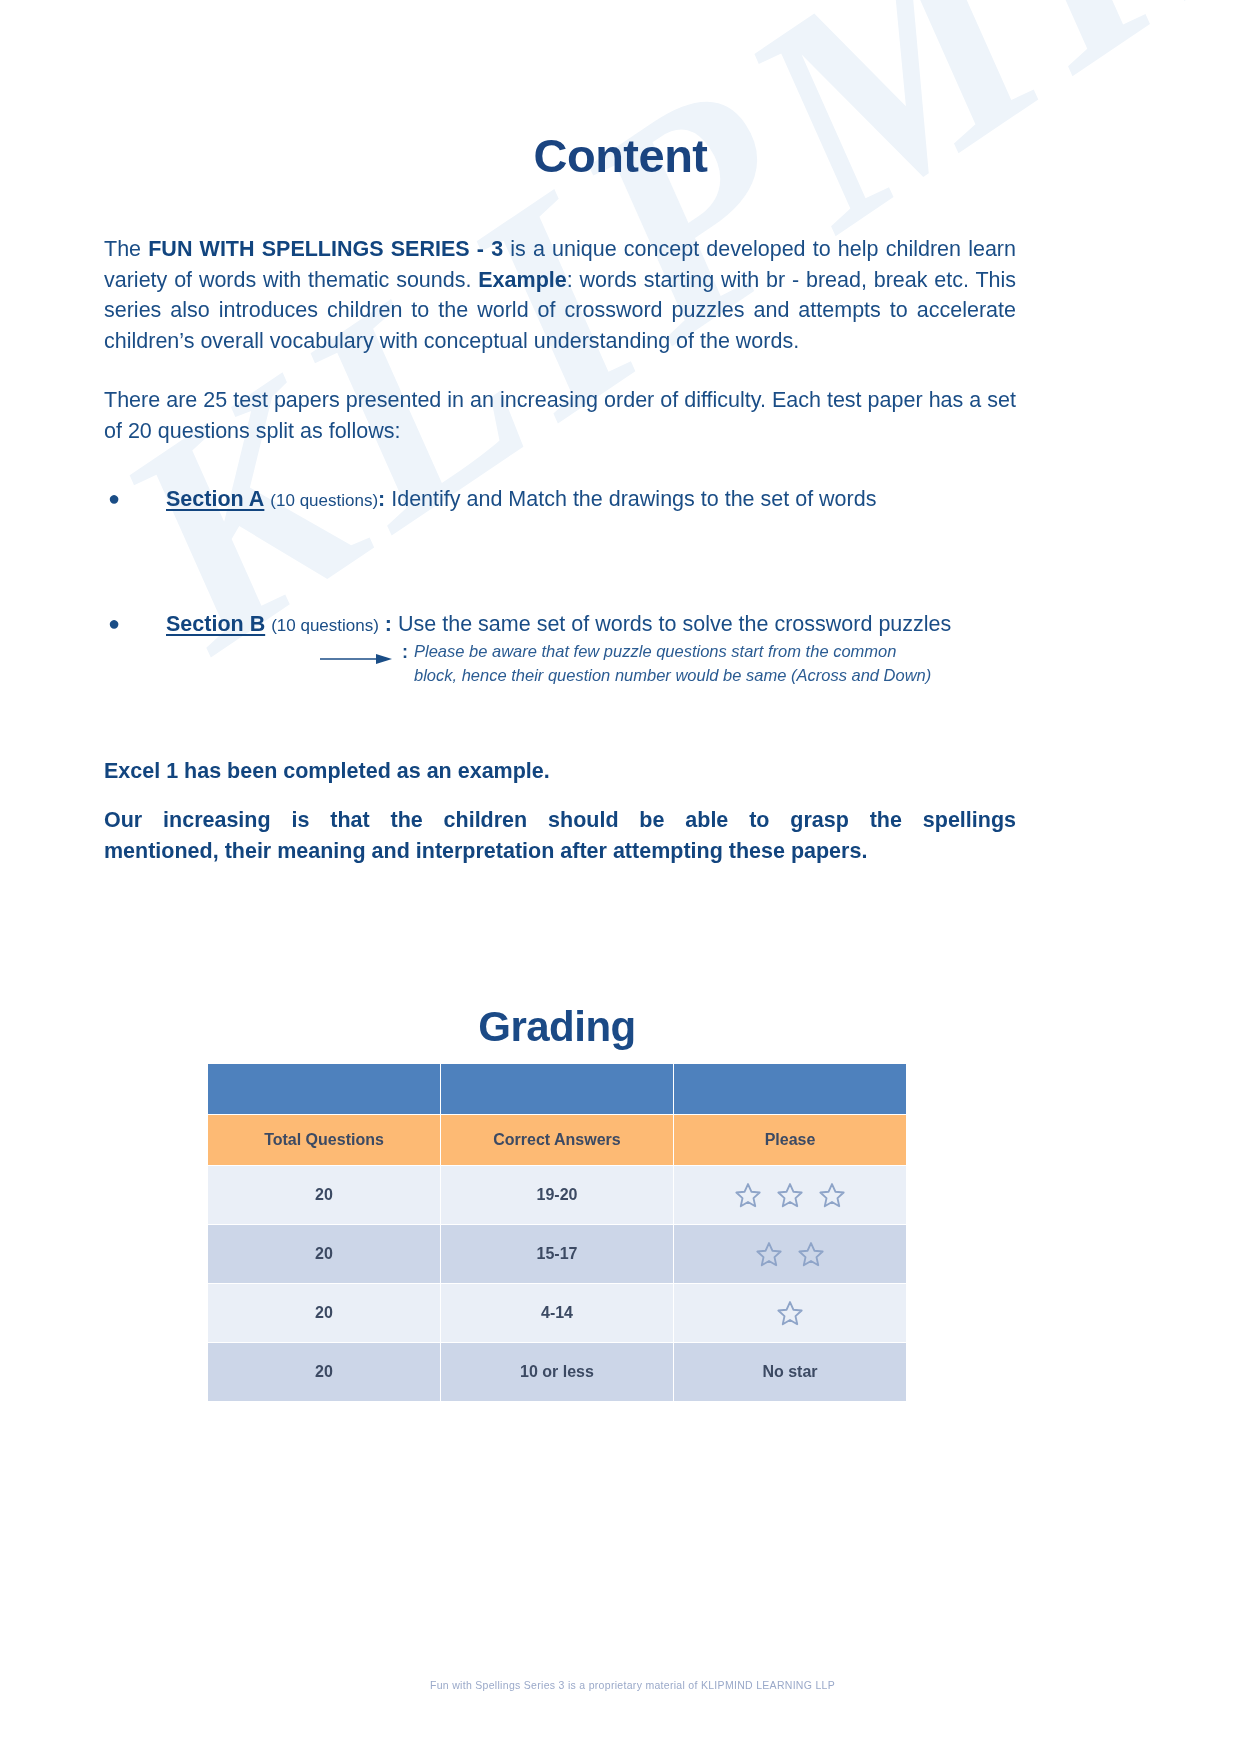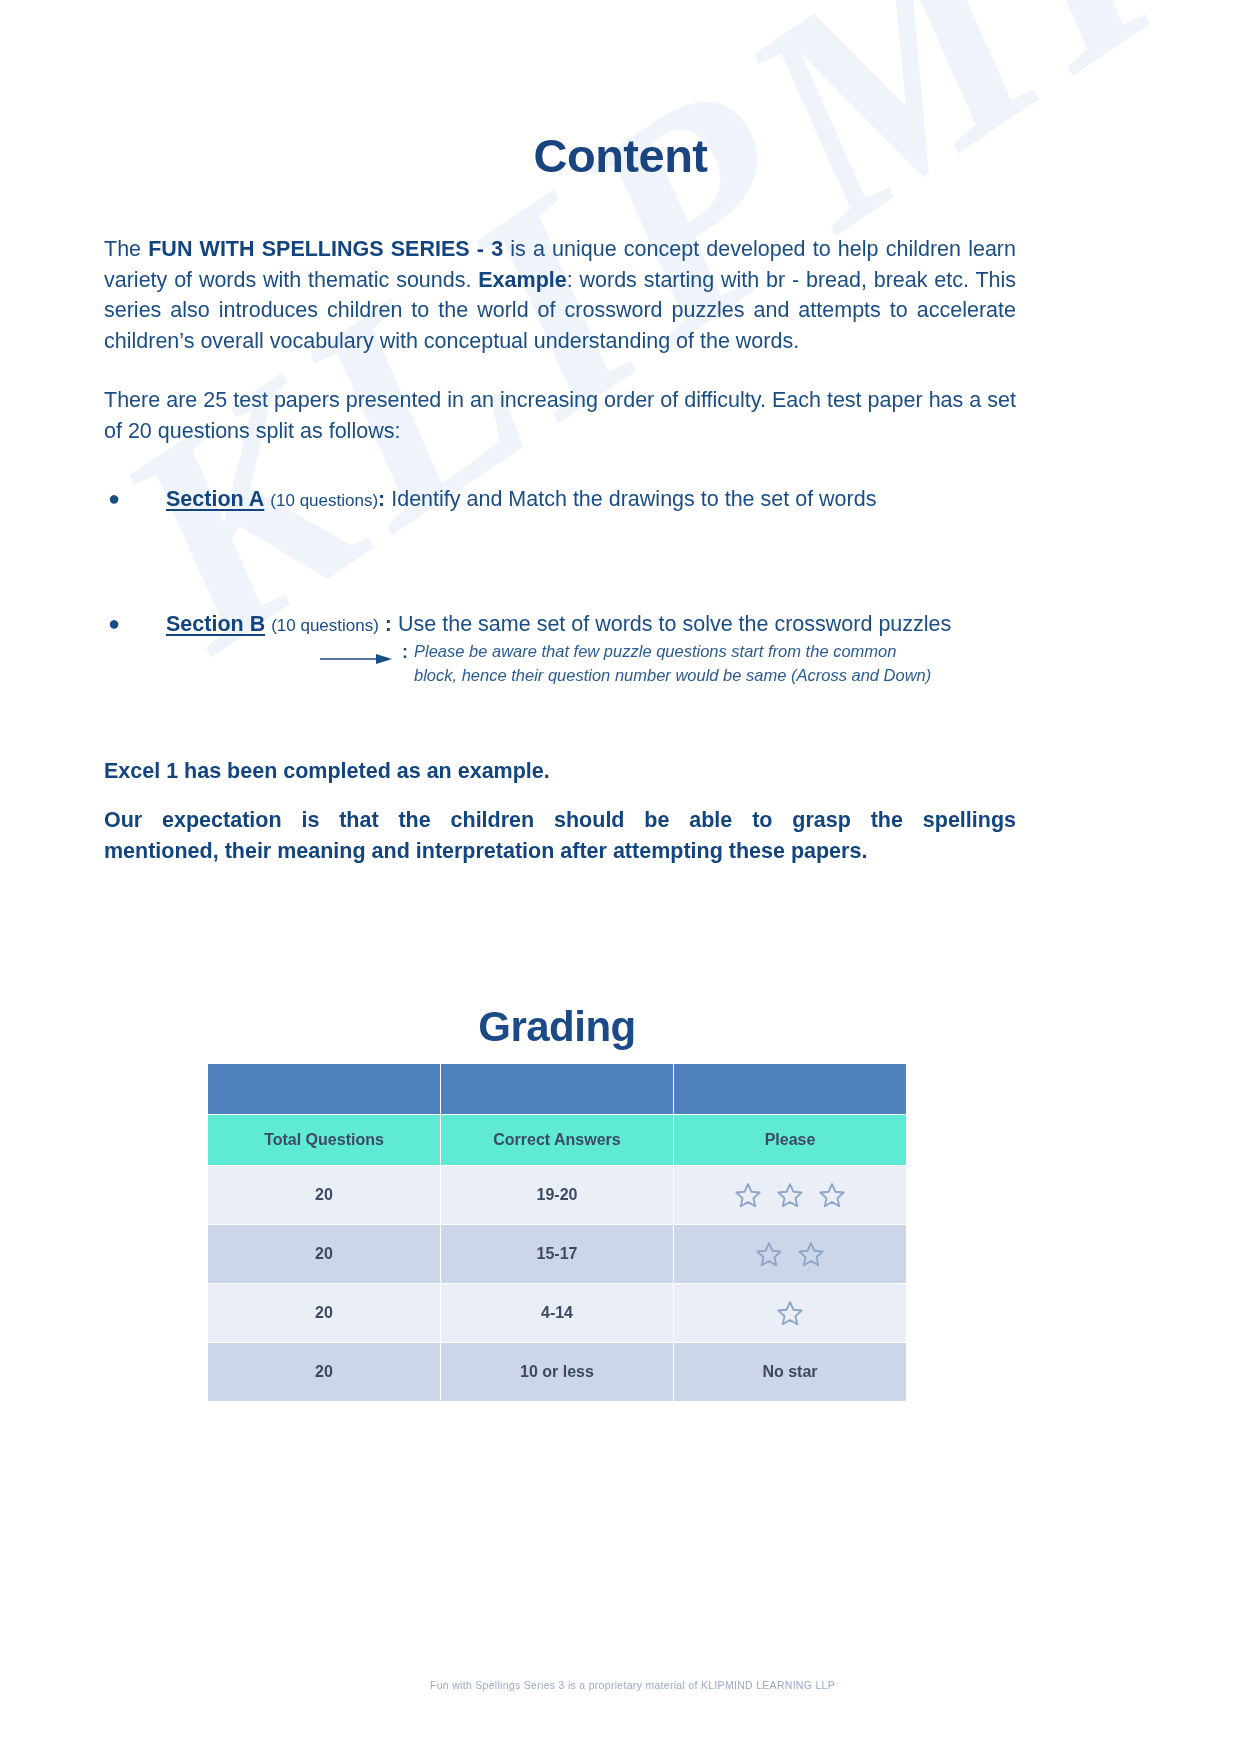--- a/index.html
+++ b/index.html
@@ -179,21 +179,21 @@
     border: 1.5px solid #ffffff;
     color: #3c4a63;
     font-size: 16px;
     font-weight: 700;
   }
   tr.hdr-blank td {
     background: #4e81bd;
     height: 48px;
   }
   tr.hdr td {
-    background: #5eead4;
+    background: #fdba74;
     height: 48px;
   }
   tr.r-light td { background: #eaeff7; height: 56px; }
   tr.r-dark  td { background: #ccd6e8; height: 56px; }
 
   .stars { font-size: 0; line-height: 0; }
   .star-ico { display: inline-block; margin: 0 7px; vertical-align: middle; }
 
   .footer {
     position: absolute;
@@ -243,21 +243,21 @@
     </span>
     <span class="note-colon">:</span>
     <span>
       <span>Please be aware that few puzzle questions start from the common</span><br>
       <span>block, hence their question number would be same (Across and Down)</span>
     </span>
   </div>
 
   <div class="strong-line s1">Excel 1 has been completed as an example.</div>
   <div class="strong-line s2">
-    <span class="j">Our expectation is that the children should be able to grasp the spellings</span>
+    <span class="j">Our increasing is that the children should be able to grasp the spellings</span>
     <span>mentioned, their meaning and interpretation after attempting these papers.</span>
   </div>
 
   <div id="grading">
     <div class="grading-title">Grading</div>
     <table class="grade">
       <tbody>
         <tr class="hdr-blank">
           <td></td>
           <td></td>

